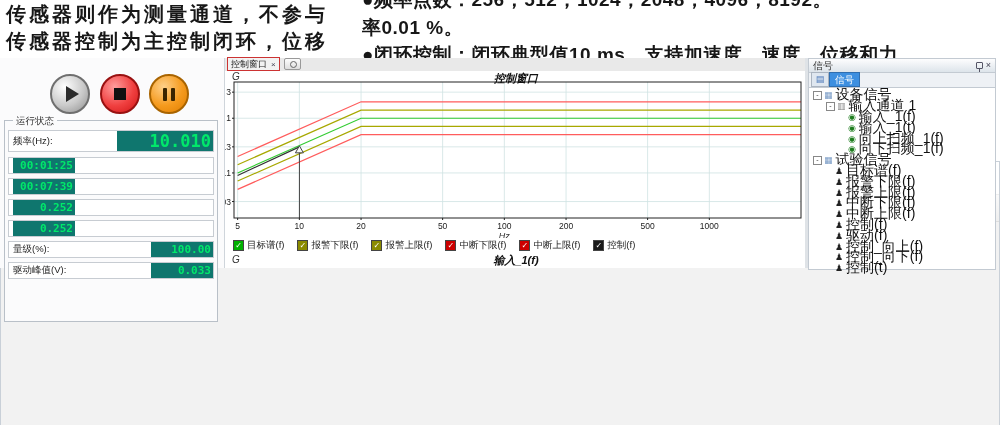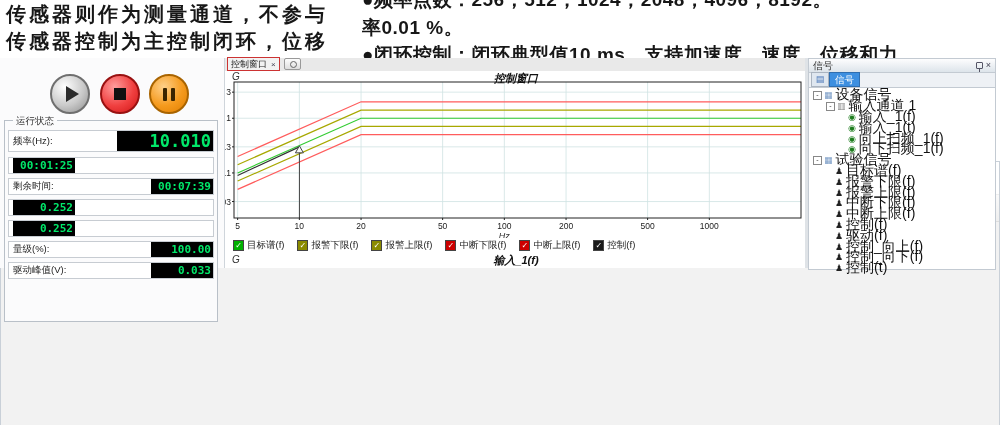--- a/index.html
+++ b/index.html
@@ -45,21 +45,21 @@
   .tri{width:0;height:0;border-left:13px solid #2b2b2b;border-top:8px solid transparent;border-bottom:8px solid transparent;margin-left:4px;}
   .sq{width:12px;height:12px;background:#111;}
   .pbars{display:flex;gap:4px;}
   .pbars div{width:4px;height:13px;background:#3a2400;border-radius:1px;}
   .runbox{position:absolute;left:4px;top:62px;width:212px;height:200px;border:1px solid #b9c0c8;background:#fbfbfc;}
   .runbox-legend{position:absolute;left:8px;top:-6px;background:#fbfbfc;padding:0 3px;font-size:9.5px;color:#333;}
   .fields{padding-top:9px;}
   .frow{display:flex;align-items:center;border:1px solid #c7ccd2;background:#fff;margin:0 3px 4px 3px;height:15px;padding-left:4px;}
   .frow.large{height:20px;margin-bottom:5px;}
   .flabel{flex:1;font-size:9.5px;color:#222;}
-  .lcd{background:#000000;color:#00e86a;font-family:"DejaVu Sans Mono",monospace;font-weight:bold;
+  .lcd{background:#0f766e;color:#00e86a;font-family:"DejaVu Sans Mono",monospace;font-weight:bold;
        text-align:right;padding:0 2px;height:100%;display:flex;align-items:center;justify-content:flex-end;}
   .frow .lcd{width:58px;font-size:11px;}
   .frow.large .lcd{width:92px;font-size:17px;}
   
   .center{position:absolute;left:225px;top:58px;width:582px;height:210px;background:#fff;}
   .tabbar{height:13px;background:#e9e9e9;border-bottom:1px solid #d0d0d0;display:flex;align-items:flex-end;}
   .chart-tab{height:12px;margin-left:2px;padding:0 3px;border:1px solid #cc3333;background:#f2f2f2;
              font-size:9px;color:#222;display:flex;align-items:center;gap:4px;}
   .chart-tab .xico{font-size:8px;}
   .cam{width:15px;height:10px;margin:0 0 1px 4px;border:1px solid #999;border-radius:2px;background:linear-gradient(#fdfdfd,#ddd);position:relative;}
@@ -250,21 +250,20 @@
     <div class="runbox-legend">运行状态</div>
     <div class="fields">
         <div class="frow large">
           <span class="flabel">频率(Hz):</span>
           <span class="lcd">10.010</span>
         </div>
         <div class="frow">
           <span class="lcd">00:01:25</span>
         </div>
         <div class="frow">
-          <span class="flabel">剩余时间:</span>
           <span class="lcd">00:07:39</span>
         </div>
         <div class="frow">
           <span class="lcd">0.252</span>
         </div>
         <div class="frow">
           <span class="lcd">0.252</span>
         </div>
         <div class="frow">
           <span class="flabel">量级(%):</span>

